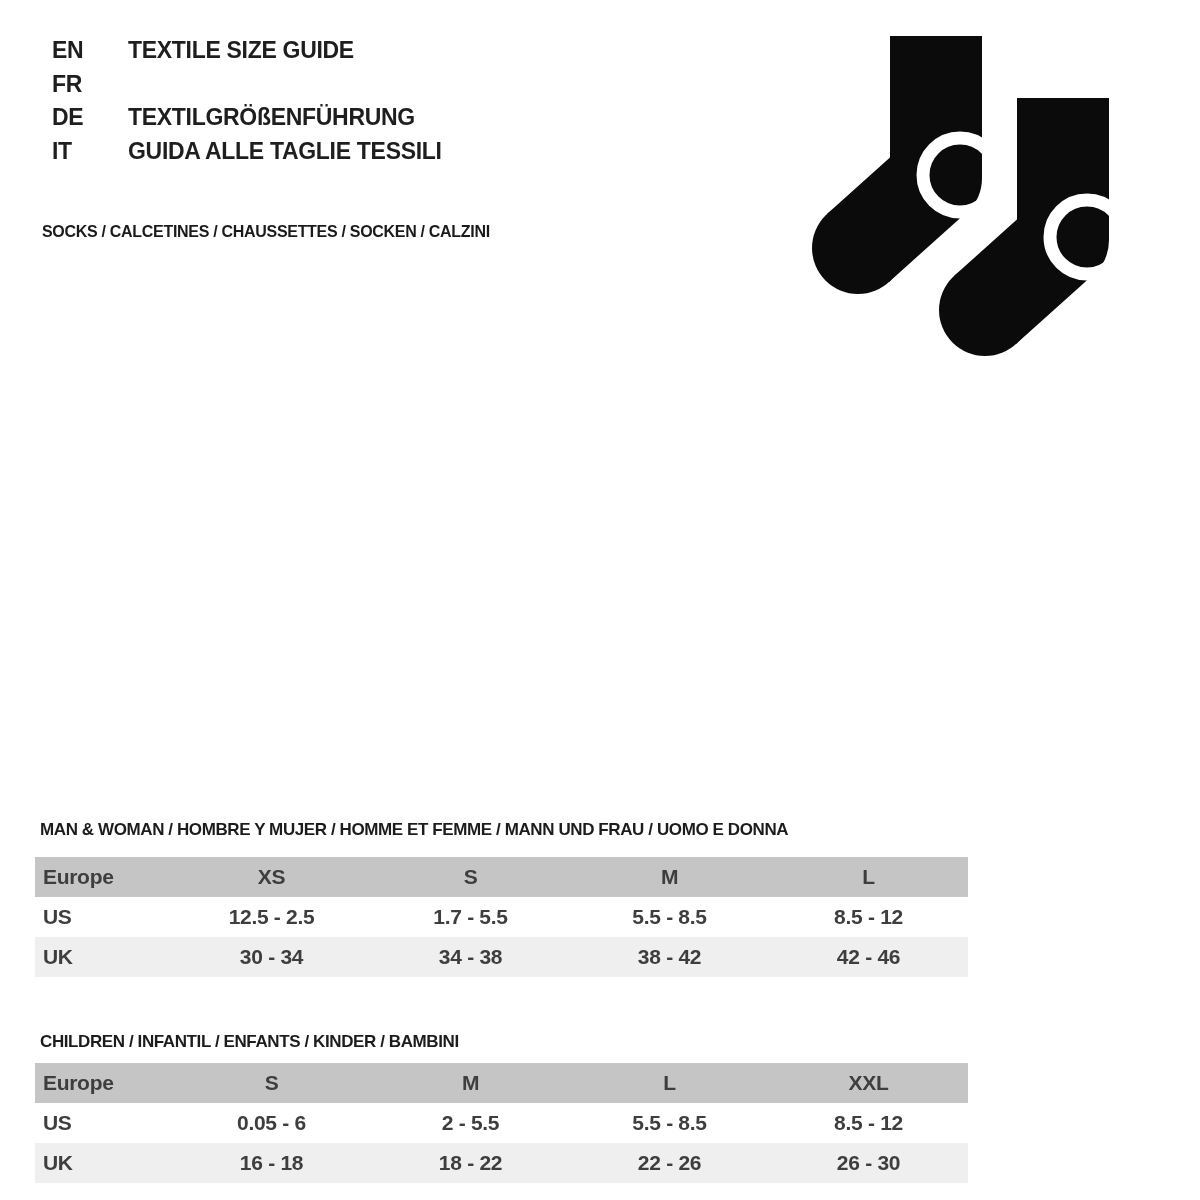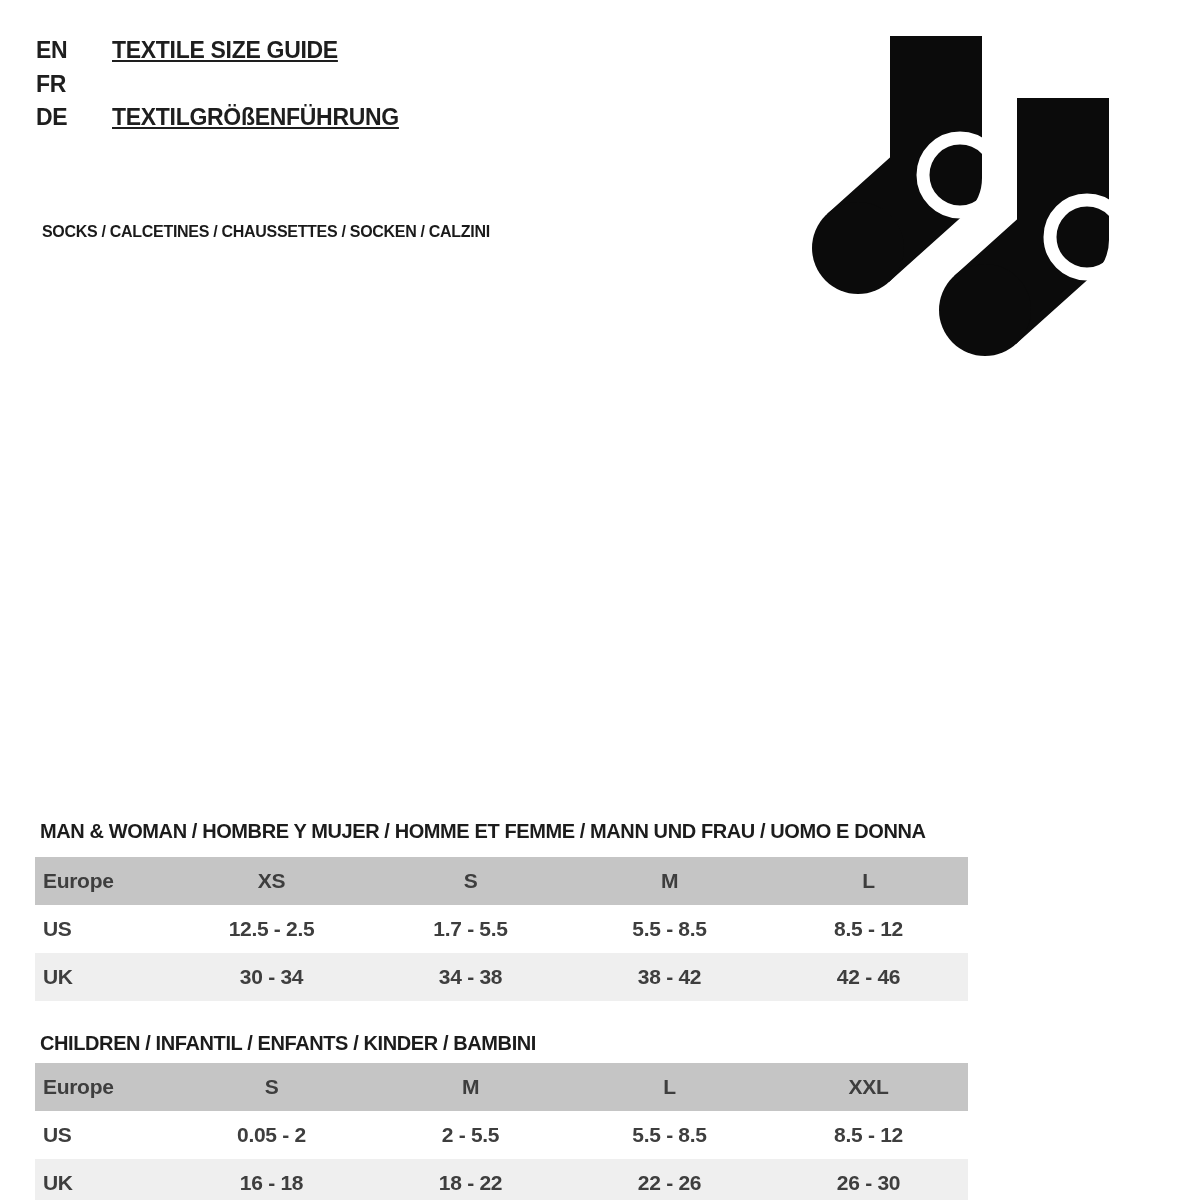--- a/index.html
+++ b/index.html
@@ -11,42 +11,41 @@
     position: relative;
     width: 1200px;
     height: 1200px;
     overflow: hidden;
     font-family: "Liberation Sans", sans-serif;
     color: #222222;
   }
   
   .lang-list {
     position: absolute;
-    left: 36px;
+    left: 52px;
     top: 34px;
   }
   .lang-row {
     display: flex;
     align-items: center;
     height: 33.6px;
   }
   .lang-code {
     width: 76px;
     font-size: 23px;
     font-weight: 700;
     letter-spacing: -0.3px;
     color: #1e1e1e;
   }
   .lang-label {
     font-size: 23px;
     font-weight: 700;
     letter-spacing: -0.3px;
     color: #1e1e1e;
     white-space: nowrap;
-    text-decoration: underline;
   }
   
   .category-heading {
     position: absolute;
     left: 42px;
     top: 223px;
     font-size: 16px;
     font-weight: 700;
     letter-spacing: -0.3px;
     color: #1a1a1a;
@@ -57,41 +56,41 @@
     position: absolute;
     left: 810px;
     top: 28px;
     width: 325px;
     height: 332px;
   }
   
   .table-title {
     position: absolute;
     left: 40px;
-    font-size: 20px;
+    font-size: 17px;
     font-weight: 700;
     letter-spacing: -0.4px;
     color: #1c1c1c;
     white-space: nowrap;
   }
   .title-adult    { top: 820px; }
   .title-children { top: 1032px; }
 
   .size-table {
     position: absolute;
     left: 35px;
     width: 933px;
   }
   .table-adult    { top: 857px; }
   .table-children { top: 1063px; }
 
   .t-row {
     display: flex;
     align-items: center;
-    height: 48px;
+    height: 40px;
     font-size: 21px;
     font-weight: 700;
     letter-spacing: -0.3px;
     color: #3e3e3e;
   }
   .t-head { background: #c5c5c5; }
   .t-us   { background: #ffffff; }
   .t-uk   { background: #efefef; }
   .c-label {
     width: 137px;
@@ -111,20 +110,24 @@
   <div class="lang-row">
     <span class="lang-code">EN</span>
     <span class="lang-label">TEXTILE SIZE GUIDE</span>
   </div>
   <div class="lang-row">
     <span class="lang-code">FR</span>
   </div>
   <div class="lang-row">
     <span class="lang-code">DE</span>
     <span class="lang-label">TEXTILGRÖßENFÜHRUNG</span>
+  </div>
+  <div class="lang-row">
+    <span class="lang-code">IT</span>
+    <span class="lang-label">GUIDA ALLE TAGLIE TESSILI</span>
   </div>
 </div>
 
 <div class="category-heading">SOCKS / CALCETINES / CHAUSSETTES / SOCKEN / CALZINI</div>
 
 <svg class="socks-icon" viewBox="0 0 325 332" xmlns="http://www.w3.org/2000/svg" aria-hidden="true">
   <g>
     <path d="M126 8 L126 150 L48 220" stroke="#0b0b0b" stroke-width="92" fill="none" stroke-linejoin="round" stroke-linecap="butt"></path>
     <circle cx="48" cy="220" r="46" fill="#0b0b0b"></circle>
     <circle cx="150" cy="147" r="37" fill="none" stroke="#ffffff" stroke-width="13"></circle>
@@ -167,21 +170,21 @@
 <div class="size-table table-children">
   <div class="t-row t-head">
     <span class="c-label">Europe</span>
     <span class="c-val">S</span>
     <span class="c-val">M</span>
     <span class="c-val">L</span>
     <span class="c-val">XXL</span>
   </div>
   <div class="t-row t-us">
     <span class="c-label">US</span>
-    <span class="c-val">0.05 - 2</span>
+    <span class="c-val">0.05 - 6</span>
     <span class="c-val">2 - 5.5</span>
     <span class="c-val">5.5 - 8.5</span>
     <span class="c-val">8.5 - 12</span>
   </div>
   <div class="t-row t-uk">
     <span class="c-label">UK</span>
     <span class="c-val">16 - 18</span>
     <span class="c-val">18 - 22</span>
     <span class="c-val">22 - 26</span>
     <span class="c-val">26 - 30</span>

